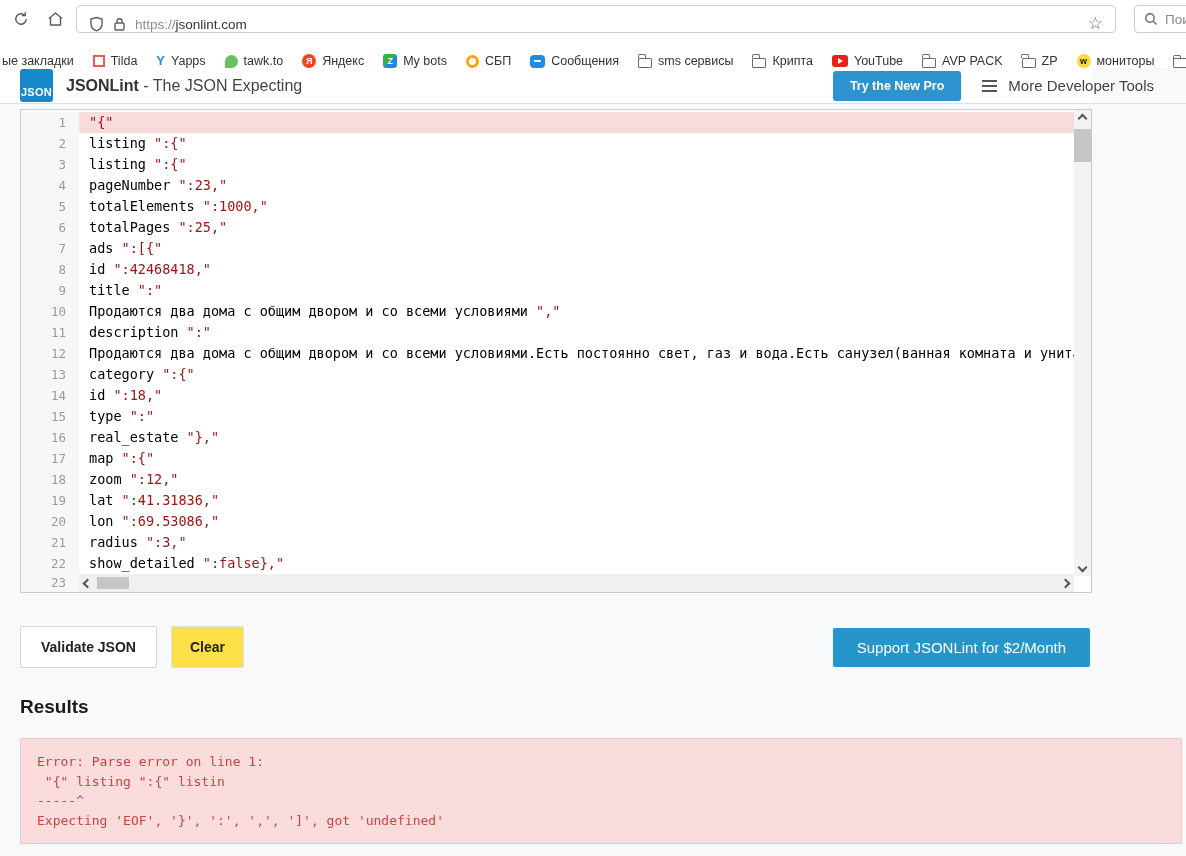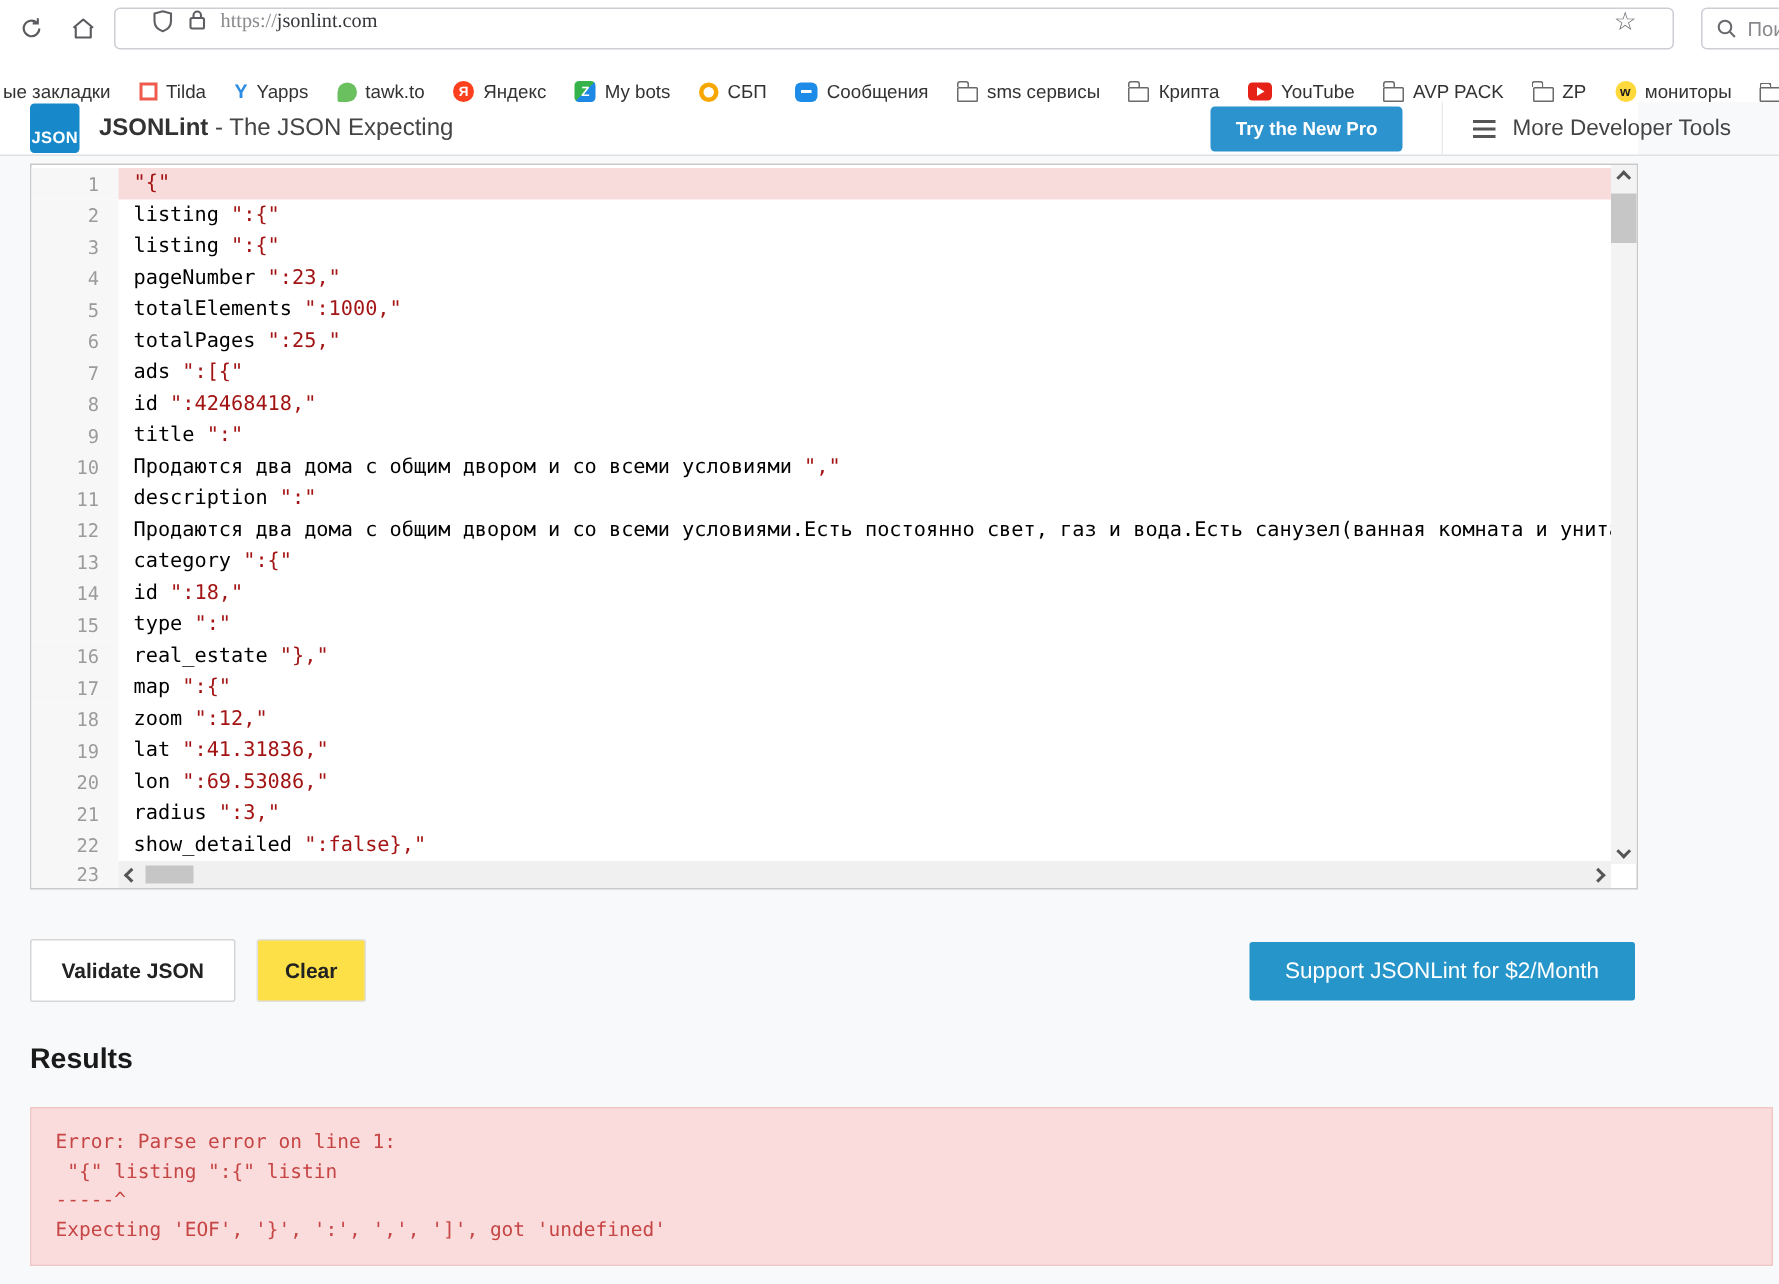--- a/index.html
+++ b/index.html
@@ -5,21 +5,21 @@
   * { margin:0; padding:0; box-sizing:border-box; }
   html,body { width:1186px; height:856px; overflow:hidden; background:#f8f9fa;
               font-family:"Liberation Sans", sans-serif; }
 
   
   .chrome { height:38px; background:#fff; display:flex; align-items:center;
             padding-left:8px; gap:8px; overflow:hidden; }
   .tool-btn { width:26px; height:26px; display:flex; align-items:center; justify-content:center;
               color:#5a5a5e; flex:0 0 auto; }
   .url-bar { width:1040px; height:28px; flex:0 0 auto; border:1px solid #ccced3; border-radius:4px;
-             background:#fff; display:flex; align-items:flex-start; gap:9px; padding:0 24px;font-family:Liberation Serif, serif; }
+             background:#fff; display:flex; align-items:flex-end; gap:9px; padding:0 12px; }
   .url-scheme { color:#8a8a8e; font-size:13.5px; }
   .url-host { color:#35363a; font-size:13.5px; margin-left:-9px; }
   .star-btn { margin-left:auto; font-size:17px; color:#6a6a6e; line-height:1; }
   .search-box { width:120px; height:28px; flex:0 0 auto; margin-left:10px; border:1px solid #ccced3;
                 border-radius:4px; background:#fff; display:flex; align-items:center; gap:7px;
                 padding:0 9px; color:#8a8a8e; font-size:13.5px; }
   svg.ic { display:block; }
 
   
   .bookmarks { height:30px; background:#fff; display:flex; align-items:flex-end; gap:19px;
@@ -46,21 +46,21 @@
                  font-size:9px; font-weight:bold; }
 
   
   .site-header { height:36px; background:linear-gradient(to right,#fff 1092px,#f8f9fa 1092px);
                  border-bottom:1px solid #e2e2e2; display:flex; align-items:center; padding-left:20px; }
   .logo { width:33px; height:33px; background:#1789cb; border-radius:3px; color:#fff;
           display:flex; align-items:flex-end; justify-content:center; padding-bottom:4px;
           font-weight:bold; font-size:11px; letter-spacing:0.3px; }
   .site-title { margin-left:13px; font-size:16px; color:#444; }
   .site-title b { color:#333; }
-  .pro-btn { margin-left:auto; margin-right:26px; background:#2d93cf; color:#fff; border:none;
+  .pro-btn { margin-left:auto; background:#2d93cf; color:#fff; border:none;
              border-radius:3px; font-weight:bold; font-size:12.5px; padding:8px 17px;
              font-family:"Liberation Sans", sans-serif; cursor:pointer; }
   .more-tools { display:flex; align-items:center; gap:11px; font-size:15px; color:#444;
                 height:100%; border-left:1px solid #ececec; padding:0 18px 0 20px; margin-right:14px; }
   .hamburger { width:15px; height:2px; background:#555; box-shadow:0 -5px 0 #555, 0 5px 0 #555; }
 
   
   .main { padding-left:20px; }
   .editor { position:relative; width:1072px; height:484px; background:#fff;
             border:1px solid #c9c9c9; margin-top:5px; padding-top:2px; }

